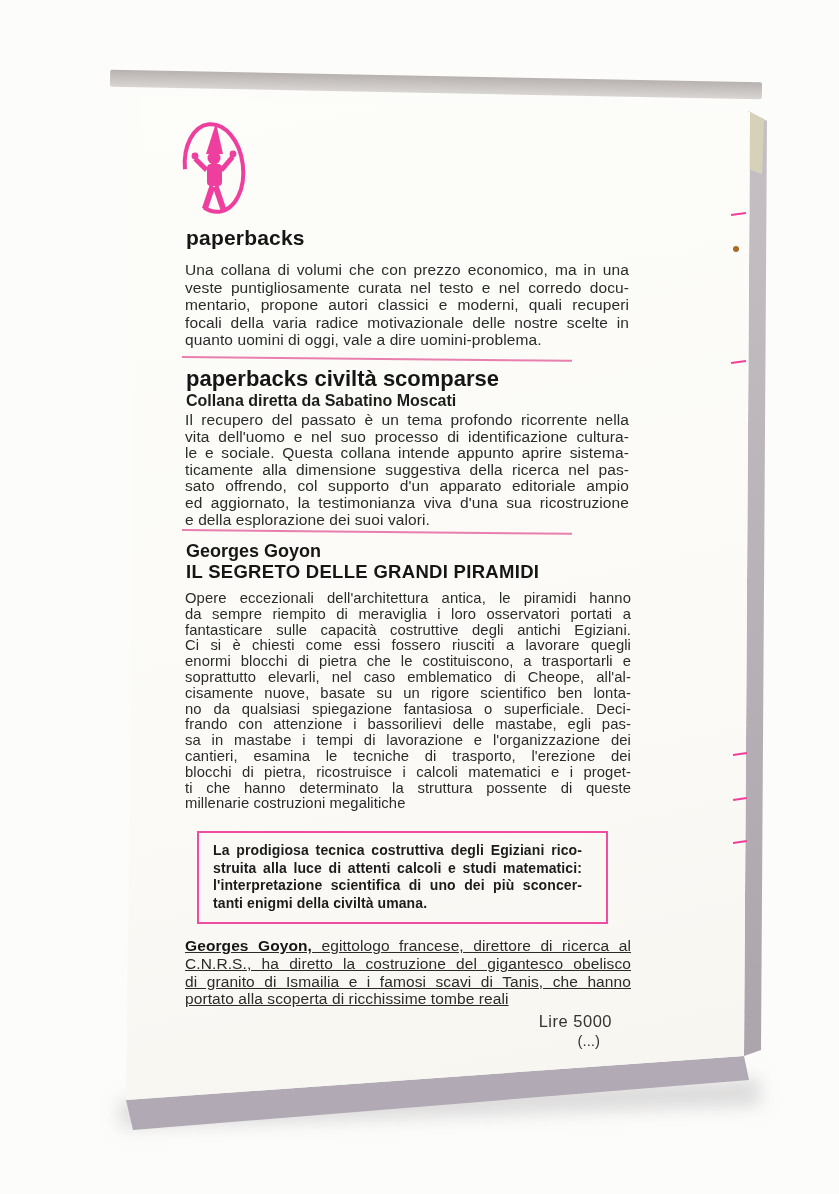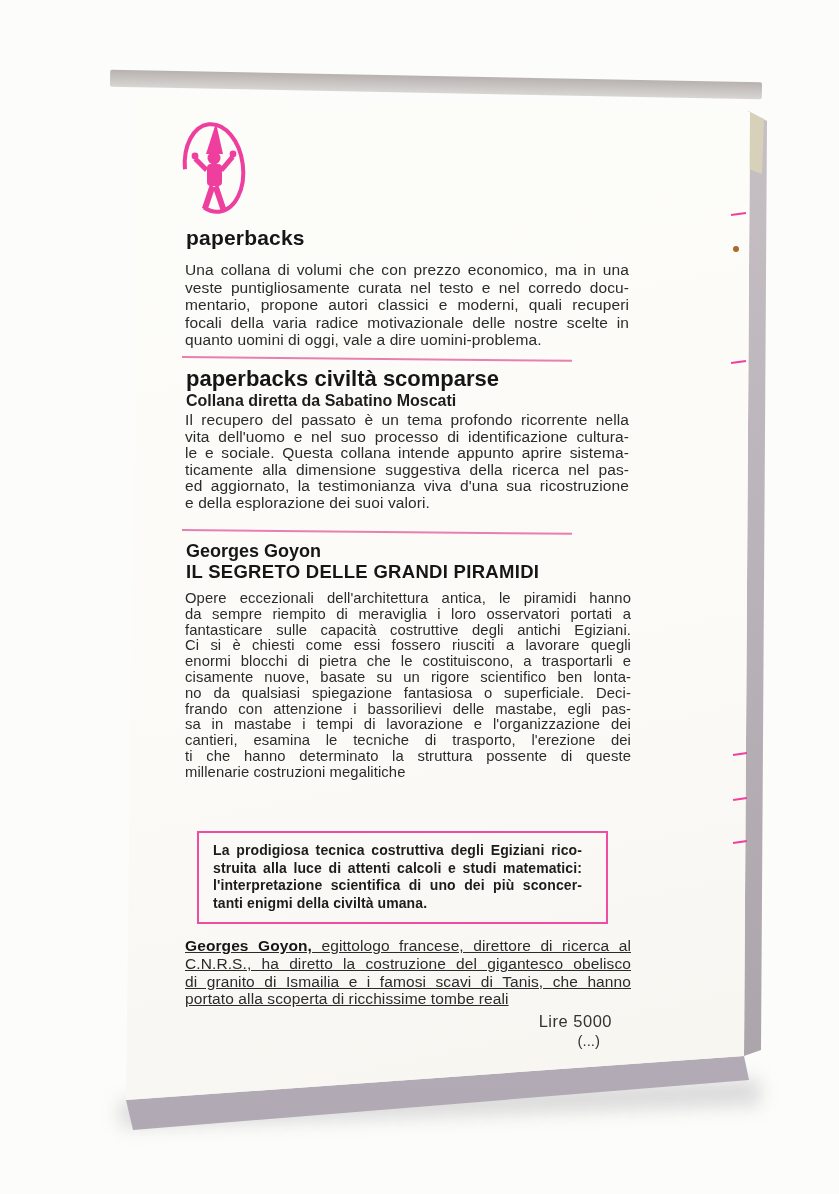--- a/index.html
+++ b/index.html
@@ -135,39 +135,42 @@
 
 <div class="abs divider divider-1"></div>
 
 <div class="abs h-coll">paperbacks civiltà scomparse</div>
 <div class="abs h-coll-sub">Collana diretta da Sabatino Moscati</div>
 <div class="abs par p2 jpar">
     <div class="ln">Il recupero del passato è un tema profondo ricorrente nella</div>
     <div class="ln">vita dell'uomo e nel suo processo di identificazione cultura-</div>
     <div class="ln">le e sociale. Questa collana intende appunto aprire sistema-</div>
     <div class="ln">ticamente alla dimensione suggestiva della ricerca nel pas-</div>
+    <div class="ln">sato offrendo, col supporto d'un apparato editoriale ampio</div>
     <div class="ln">ed aggiornato, la testimonianza viva d'una sua ricostruzione</div>
     <div class="ln last">e della esplorazione dei suoi valori.</div>
   </div>
 
 <div class="abs divider divider-2"></div>
 
 <div class="abs h-author">Georges Goyon</div>
 <div class="abs h-title">IL SEGRETO DELLE GRANDI PIRAMIDI</div>
 <div class="abs par p3 jpar">
     <div class="ln">Opere eccezionali dell'architettura antica, le piramidi hanno</div>
     <div class="ln">da sempre riempito di meraviglia i loro osservatori portati a</div>
     <div class="ln">fantasticare sulle capacità costruttive degli antichi Egiziani.</div>
     <div class="ln">Ci si è chiesti come essi fossero riusciti a lavorare quegli</div>
     <div class="ln">enormi blocchi di pietra che le costituiscono, a trasportarli e</div>
+    <div class="ln">soprattutto elevarli, nel caso emblematico di Cheope, all'al-</div>
     <div class="ln">cisamente nuove, basate su un rigore scientifico ben lonta-</div>
     <div class="ln">no da qualsiasi spiegazione fantasiosa o superficiale. Deci-</div>
     <div class="ln">frando con attenzione i bassorilievi delle mastabe, egli pas-</div>
     <div class="ln">sa in mastabe i tempi di lavorazione e l'organizzazione dei</div>
     <div class="ln">cantieri, esamina le tecniche di trasporto, l'erezione dei</div>
+    <div class="ln">blocchi di pietra, ricostruisce i calcoli matematici e i proget-</div>
     <div class="ln">ti che hanno determinato la struttura possente di queste</div>
     <div class="ln last">millenarie costruzioni megalitiche</div>
   </div>
 
 <div class="abs blurb-box jpar">
     <div class="ln">La prodigiosa tecnica costruttiva degli Egiziani rico-</div>
     <div class="ln">struita alla luce di attenti calcoli e studi matematici:</div>
     <div class="ln">l'interpretazione scientifica di uno dei più sconcer-</div>
     <div class="ln last">tanti enigmi della civiltà umana.</div>
   </div>

